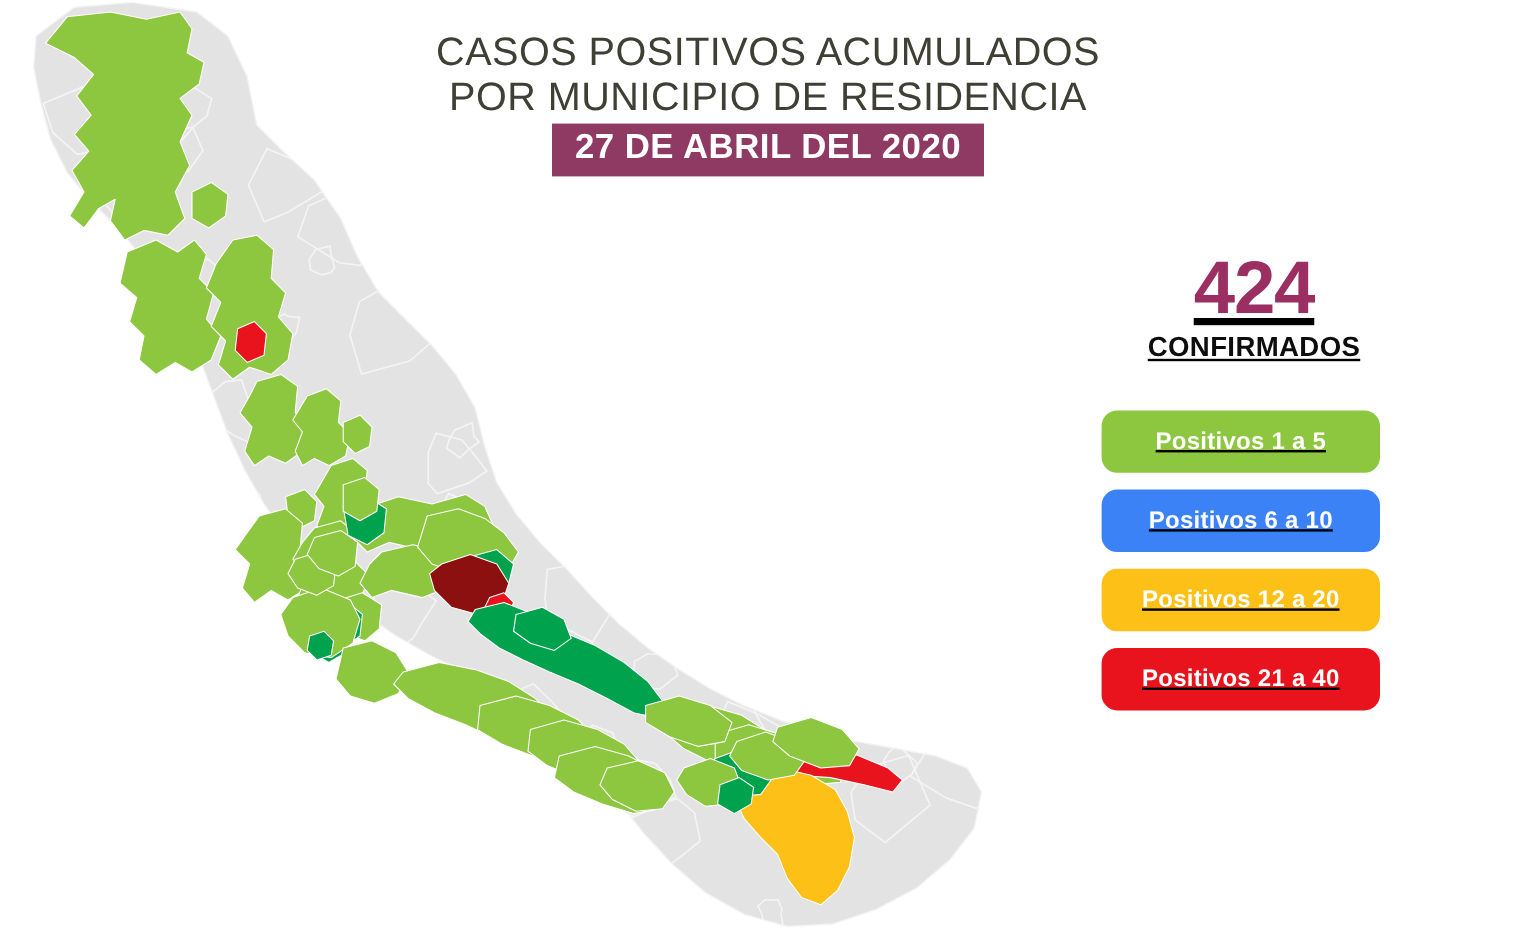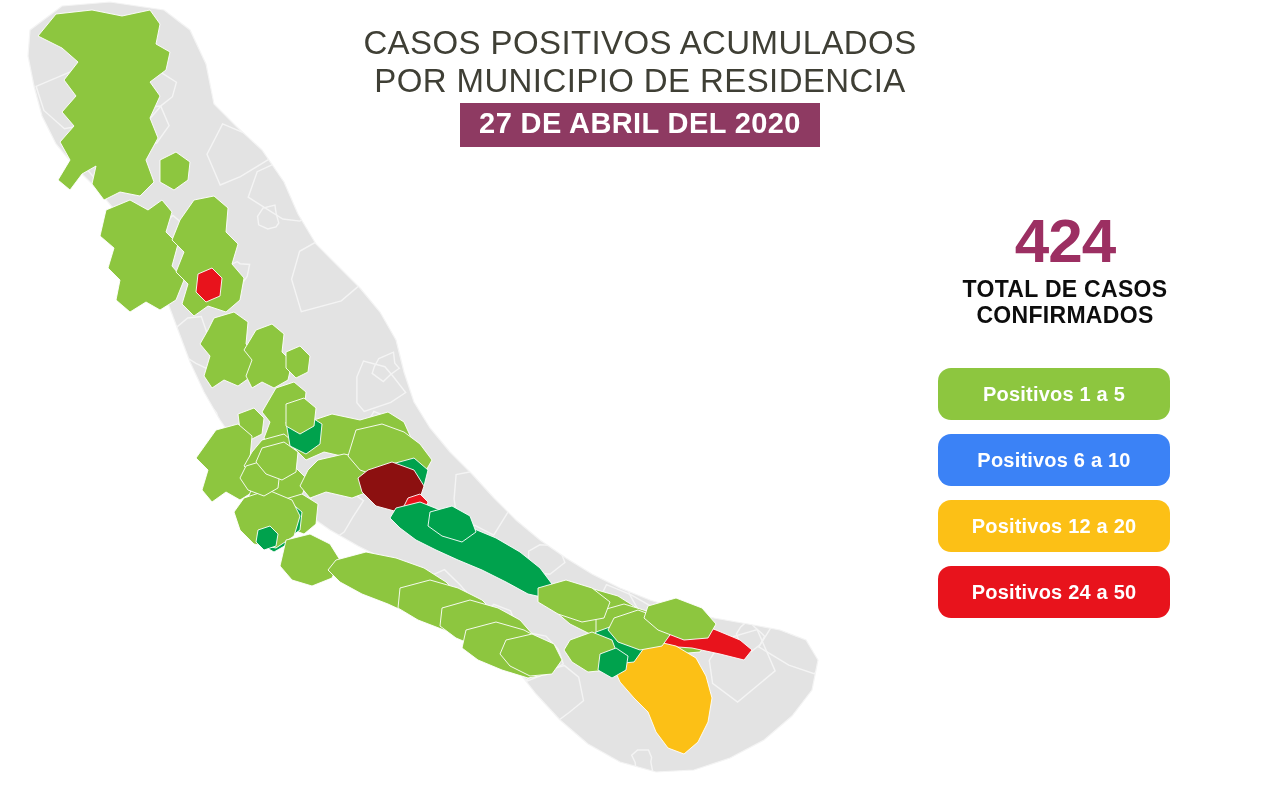--- a/index.html
+++ b/index.html
@@ -46,23 +46,24 @@
     font-weight: bold;
     letter-spacing: 0.4px;
     padding: 4px 19px 7px 19px;
     line-height: 33px;
     white-space: nowrap;
   }
 
   
   #right-panel {
     position: absolute;
-    left: 900px;
+    left: 880px;
     top: 212px;
     width: 330px;
+    text-decoration: underline;
   }
   #total-count {
     text-align: center;
     font-size: 62px;
     font-weight: bold;
     color: #9c2f62;
     line-height: 58px;
     letter-spacing: -1px;
     width: 270px;
     margin: 0 auto;
@@ -291,31 +292,30 @@
   <div class="title-line">CASOS POSITIVOS ACUMULADOS</div>
   <div class="title-line">POR MUNICIPIO DE RESIDENCIA</div>
   <div id="date-banner-wrap">
     <span id="date-banner">27 DE ABRIL DEL 2020</span>
   </div>
 </div>
 
 <div id="right-panel">
   <div id="total-count">424</div>
   <div id="total-label">
-    <div>TOTAL DE CASOS</div>
     <div>CONFIRMADOS</div>
   </div>
 
   <div id="legend">
       <div class="legend-pill" style="background: rgb(141, 198, 63);">
         <span>Positivos 1 a 5</span>
       </div>
       <div class="legend-pill" style="background: #3b82f6;">
         <span>Positivos 6 a 10</span>
       </div>
       <div class="legend-pill" style="background: rgb(252, 192, 22);">
         <span>Positivos 12 a 20</span>
       </div>
       <div class="legend-pill" style="background: rgb(232, 19, 28);">
-        <span>Positivos 24 a 50</span>
+        <span>Positivos 21 a 40</span>
       </div>
     </div>
 </div>
 
 </body></html>

